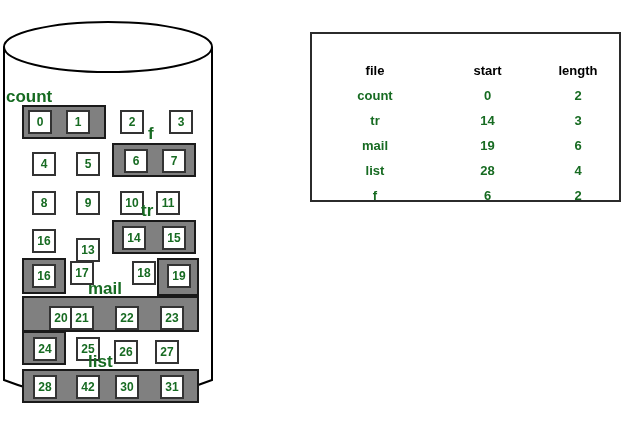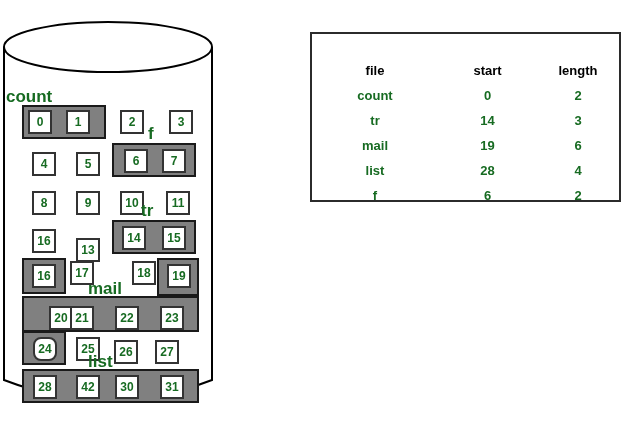--- a/index.html
+++ b/index.html
@@ -149,38 +149,38 @@
   <div class="block-cell" style="left:169px; top:110px;">3</div>
 
   <div class="block-cell" style="left:32px;  top:152px;">4</div>
   <div class="block-cell" style="left:76px;  top:152px;">5</div>
   <div class="block-cell" style="left:124px; top:149px;">6</div>
   <div class="block-cell" style="left:162px; top:149px;">7</div>
 
   <div class="block-cell" style="left:32px;  top:191px;">8</div>
   <div class="block-cell" style="left:76px;  top:191px;">9</div>
   <div class="block-cell" style="left:120px; top:191px;">10</div>
-  <div class="block-cell" style="left:166px; top:191px;text-align:center;">11</div>
+  <div class="block-cell" style="left:156px; top:191px;text-align:center;">11</div>
 
   <div class="block-cell" style="left:32px;  top:229px;">16</div>
   <div class="block-cell" style="left:76px;  top:229px;margin-top:9px;">13</div>
   <div class="block-cell" style="left:122px; top:226px;">14</div>
   <div class="block-cell" style="left:162px; top:226px;">15</div>
 
   <div class="block-cell" style="left:32px;  top:264px;">16</div>
   <div class="block-cell" style="left:70px;  top:261px;">17</div>
   <div class="block-cell" style="left:132px; top:261px;">18</div>
   <div class="block-cell" style="left:167px; top:264px;">19</div>
 
   <div class="block-cell" style="left:33px;  top:306px;margin-left:16px;">20</div>
   <div class="block-cell" style="left:70px;  top:306px;">21</div>
   <div class="block-cell" style="left:115px; top:306px;">22</div>
   <div class="block-cell" style="left:160px; top:306px;">23</div>
 
-  <div class="block-cell" style="left:33px;  top:337px;border-radius:8px;">24</div>
+  <div class="block-cell" style="left:33px;  top:337px;">24</div>
   <div class="block-cell" style="left:76px;  top:337px;">25</div>
   <div class="block-cell" style="left:114px; top:340px;">26</div>
   <div class="block-cell" style="left:155px; top:340px;">27</div>
 
   <div class="block-cell" style="left:33px;  top:375px;">28</div>
   <div class="block-cell" style="left:76px;  top:375px;">42</div>
   <div class="block-cell" style="left:115px; top:375px;">30</div>
   <div class="block-cell" style="left:160px; top:375px;">31</div>
 
   <div class="file-label" style="left:6px;   top:87px;">count</div>

